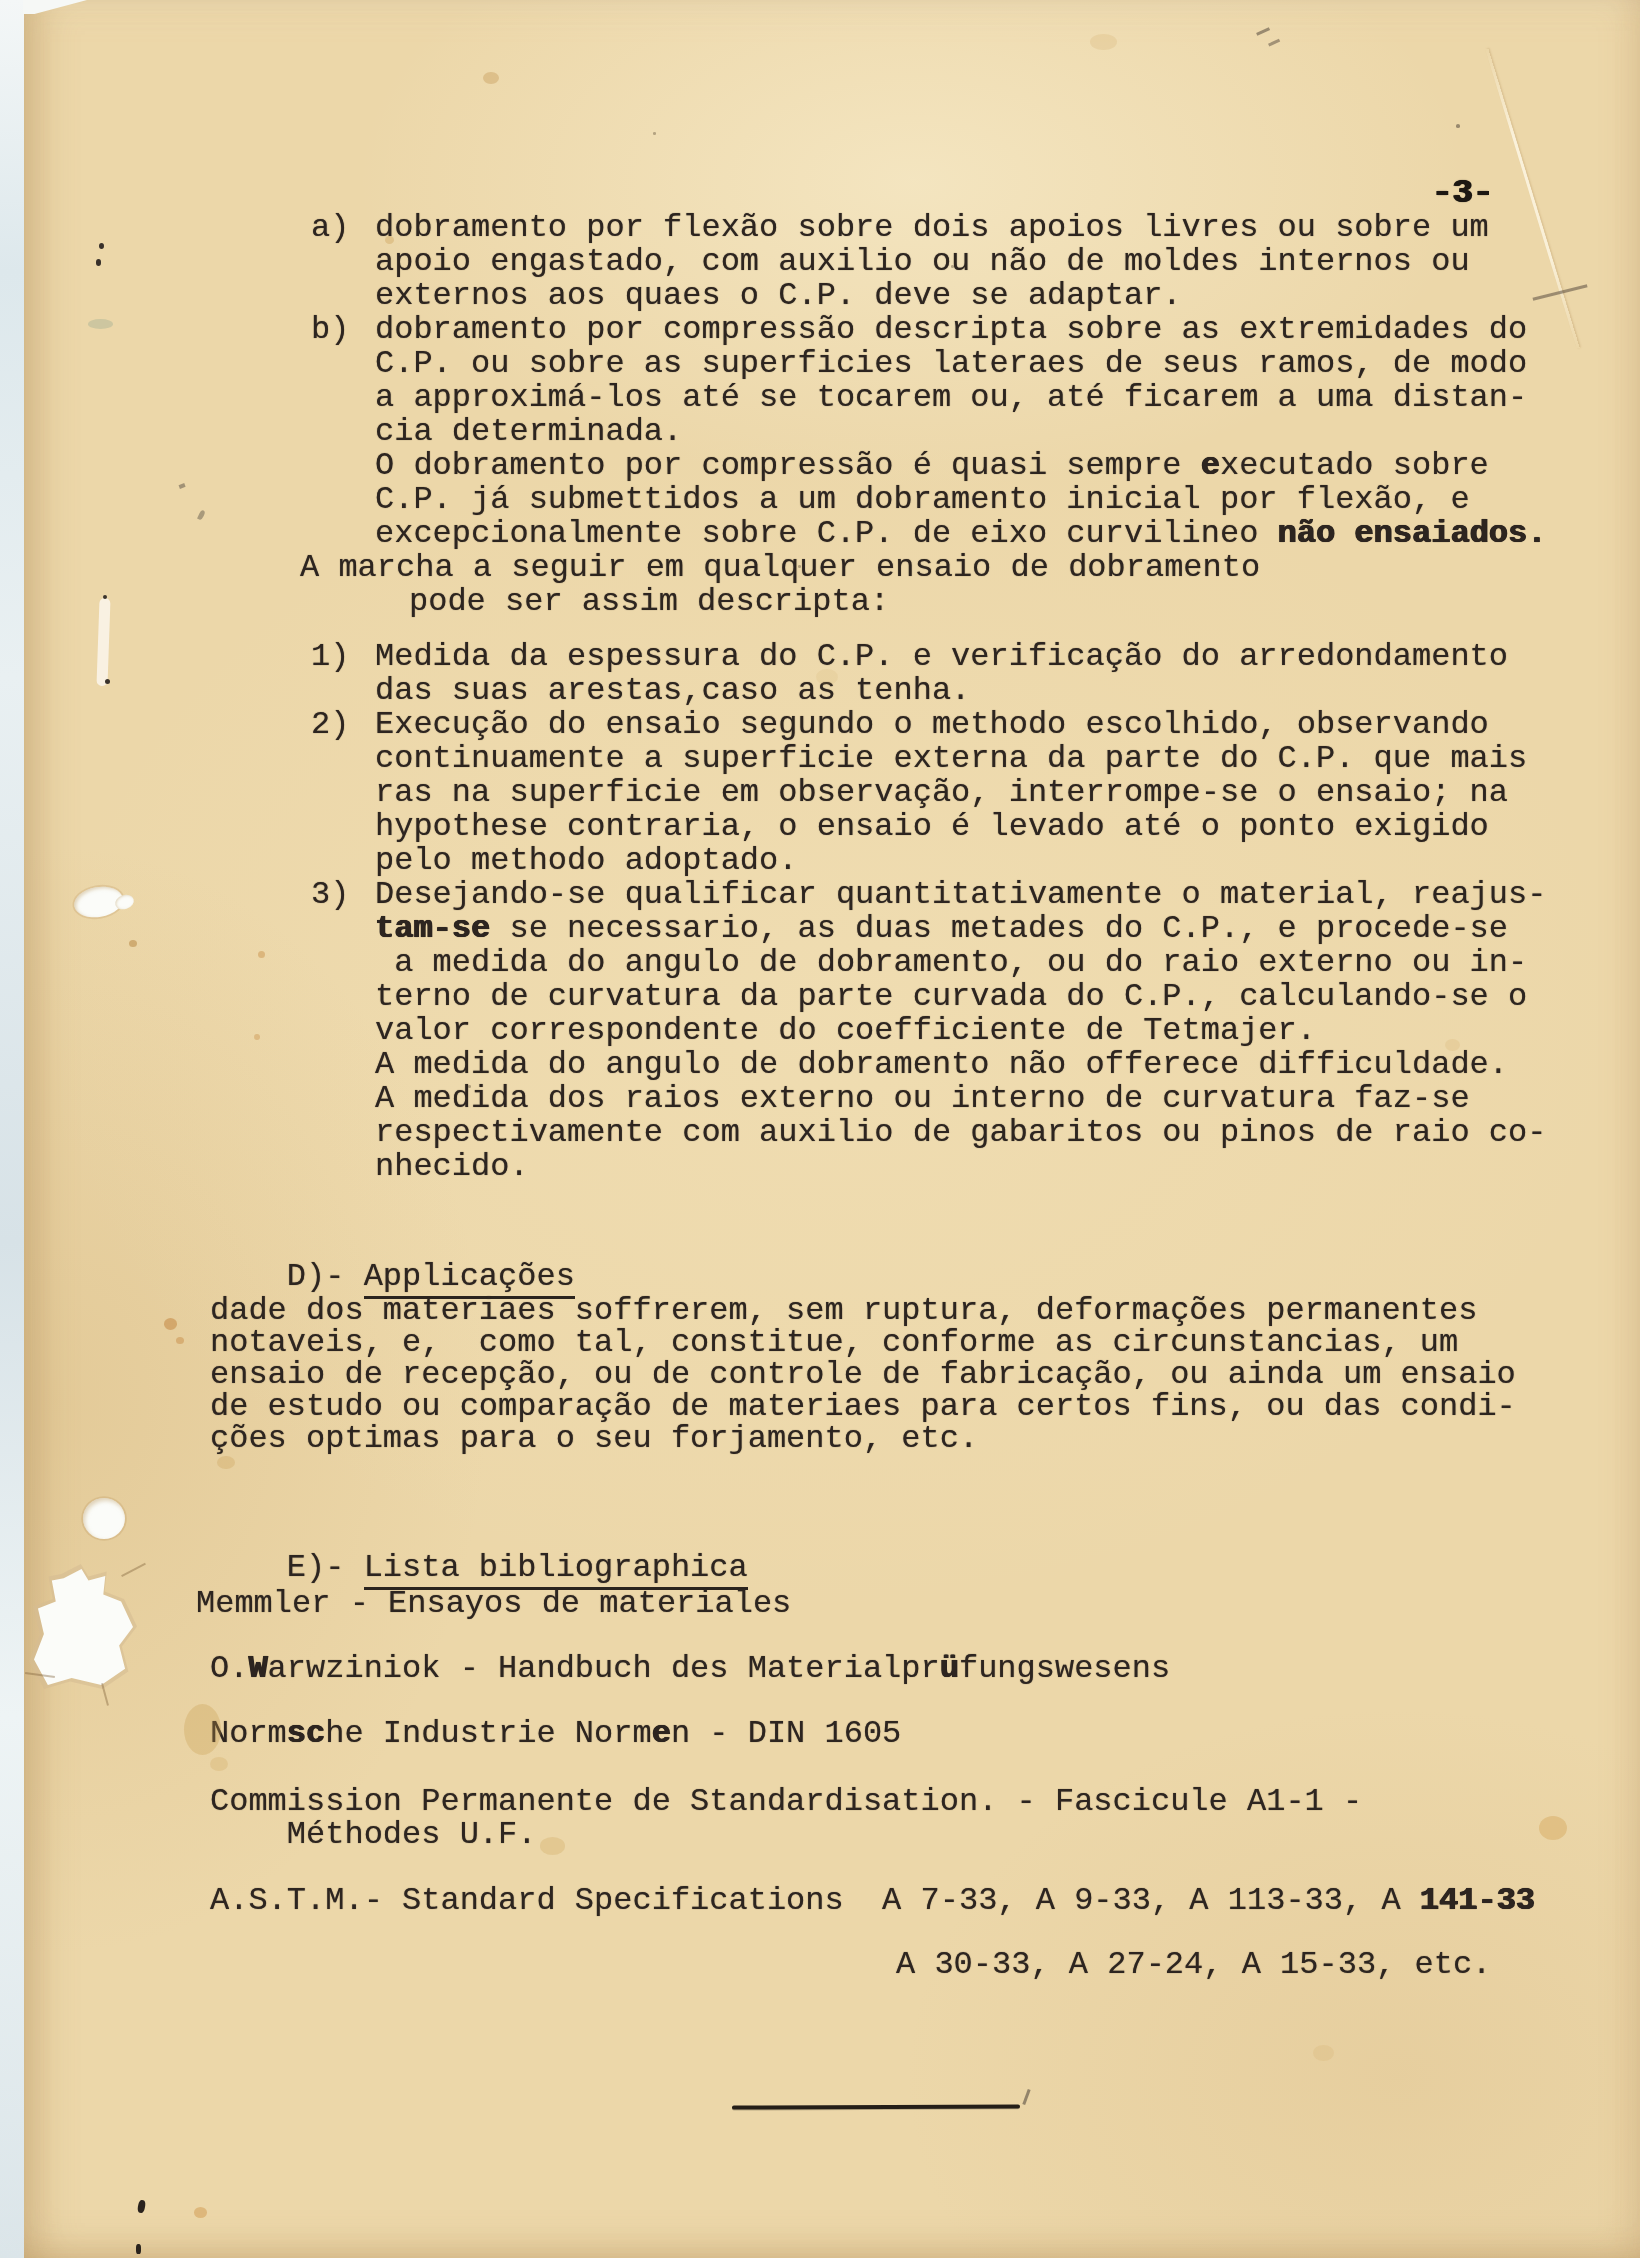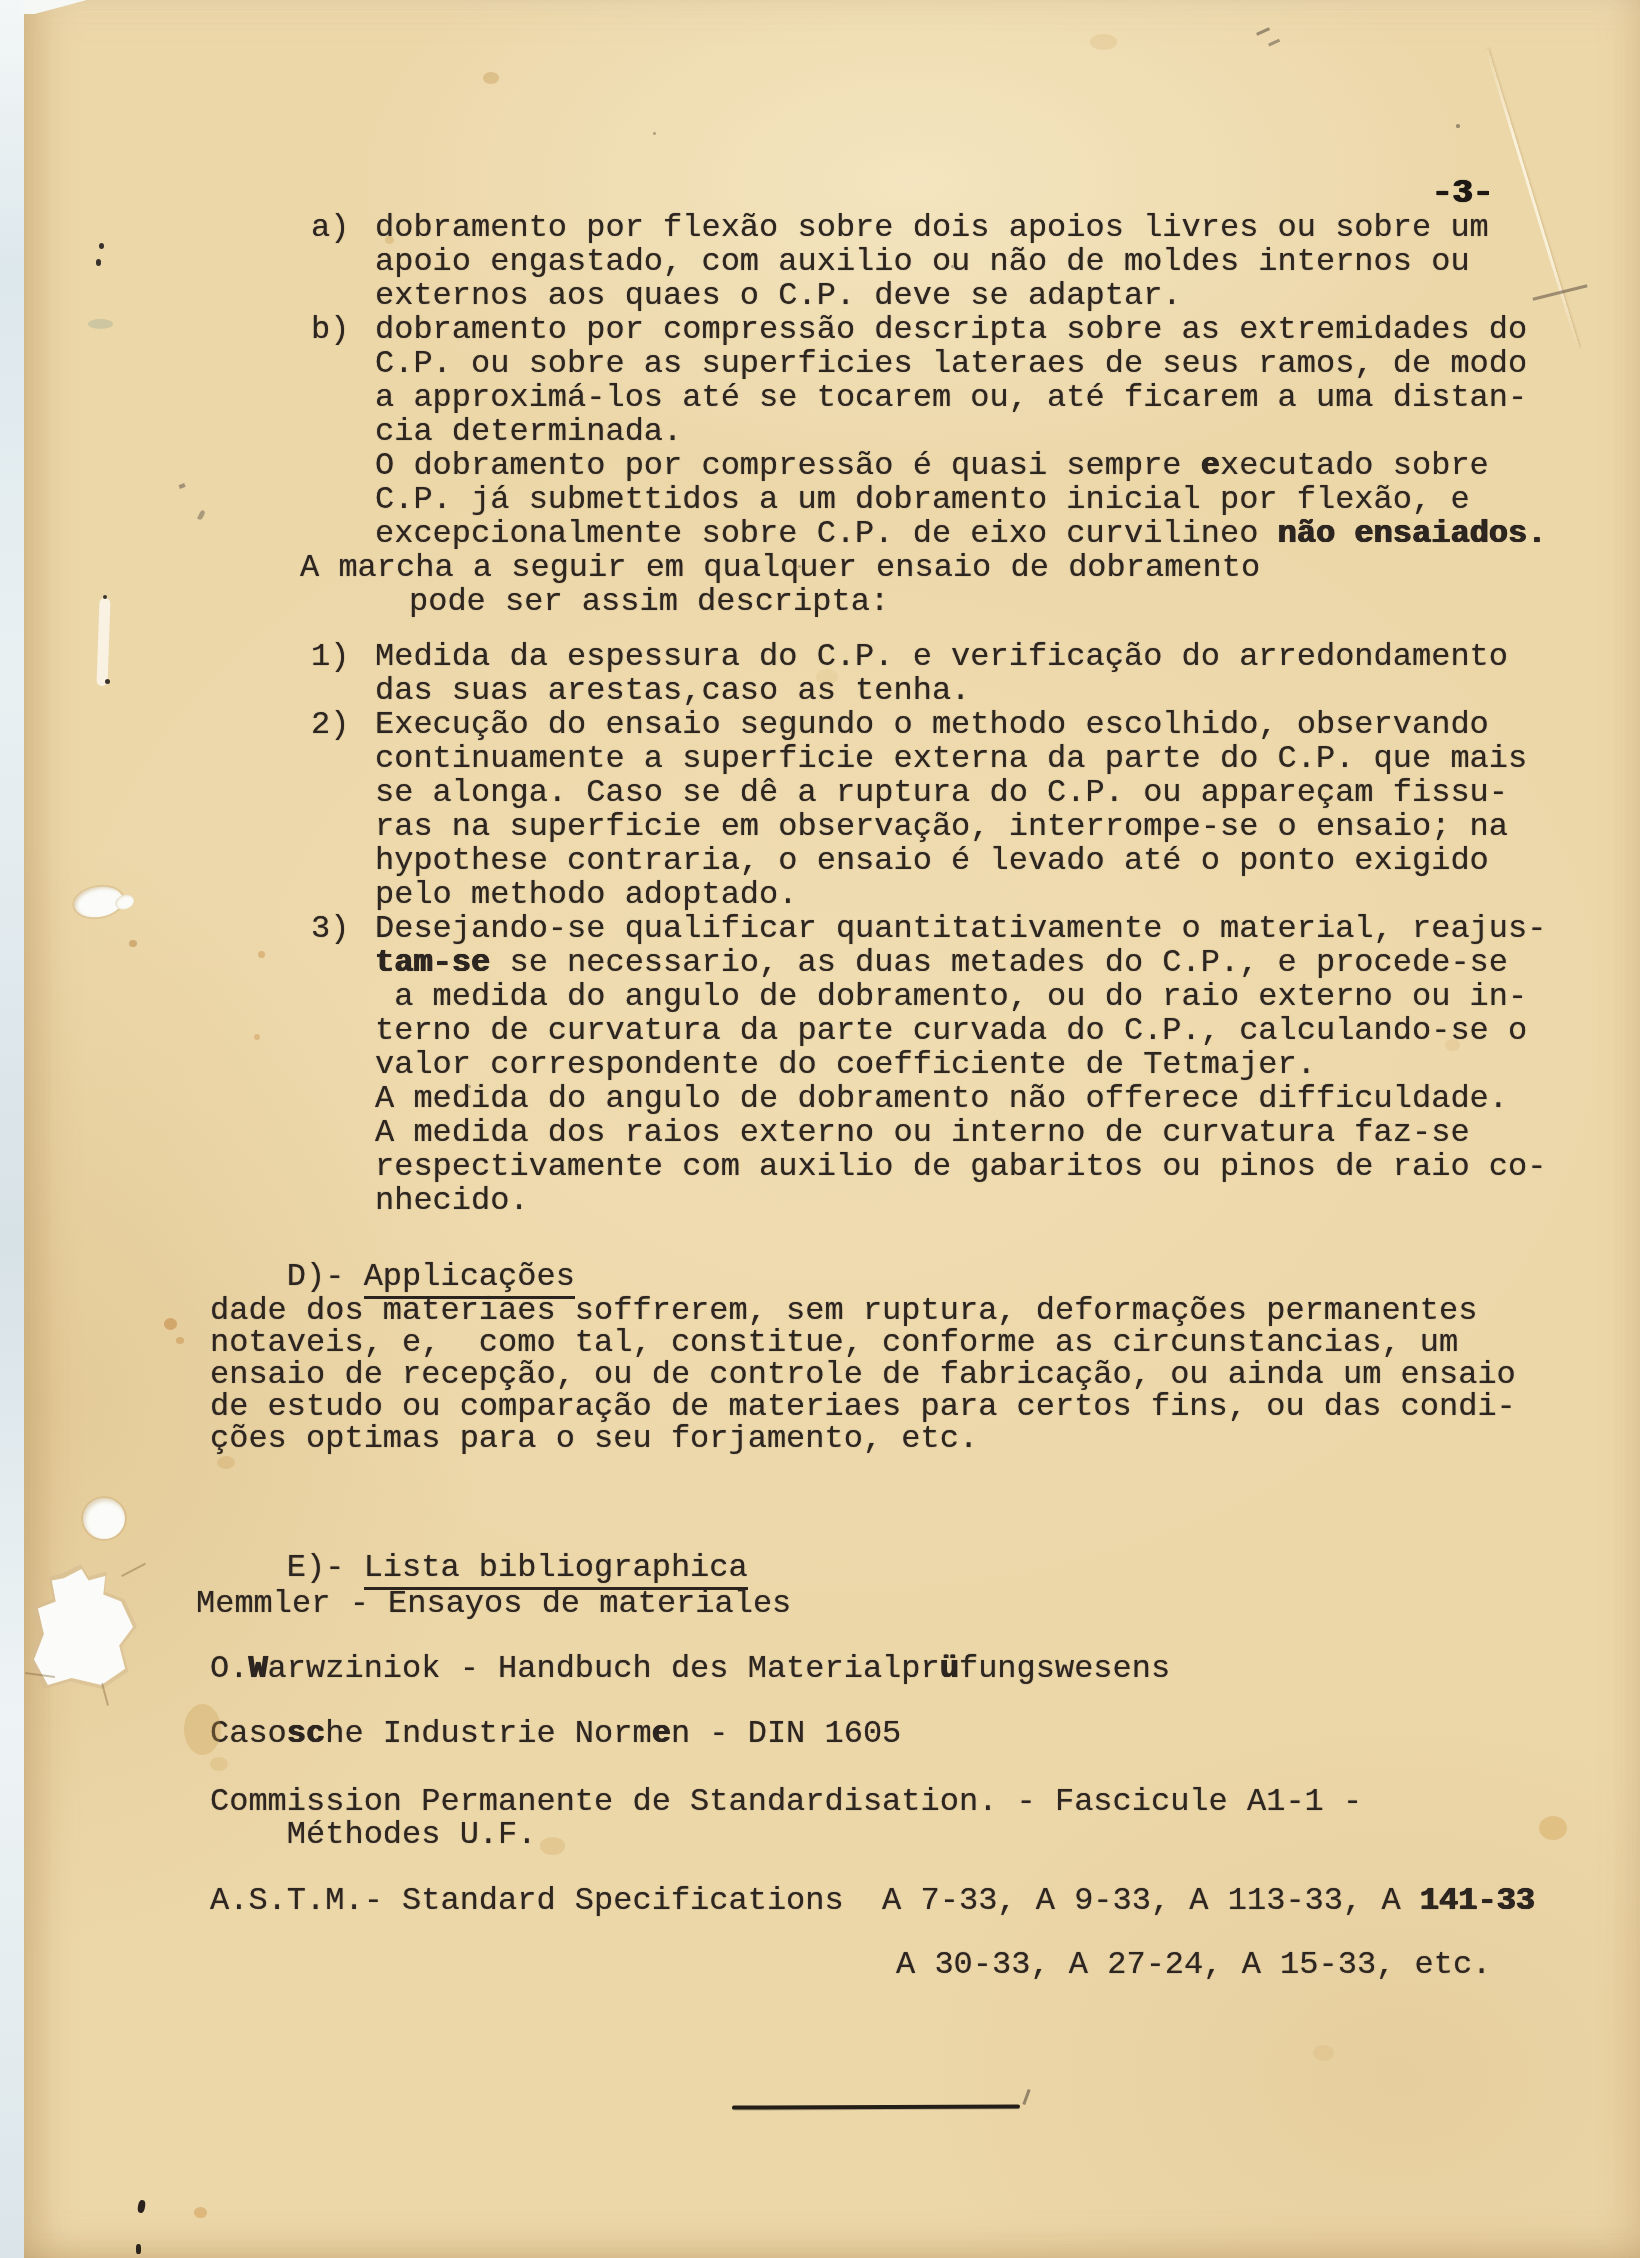--- a/index.html
+++ b/index.html
@@ -124,21 +124,20 @@
       <div class="lines">
           <div class="line"><span>Medida da espessura do C.P. e verificação do arredondamento</span></div>
           <div class="line"><span>das suas arestas,caso as tenha.</span></div>
         </div>
     </div>
     <div class="hang">
       <span class="lbl">2)</span>
       <div class="lines">
           <div class="line"><span>Execução do ensaio segundo o methodo escolhido, observando</span></div>
           <div class="line"><span>continuamente a superficie externa da parte do C.P. que mais</span></div>
-          <div class="line"><span>se alonga. Caso se dê a ruptura do C.P. ou appareçam fissu-</span></div>
           <div class="line"><span>ras na superficie em observação, interrompe-se o ensaio; na</span></div>
           <div class="line"><span>hypothese contraria, o ensaio é levado até o ponto exigido</span></div>
           <div class="line"><span>pelo methodo adoptado.</span></div>
         </div>
     </div>
     <div class="hang">
       <span class="lbl">3)</span>
       <div class="lines">
           <div class="line"><span>Desejando-se qualificar quantitativamente o material, reajus-</span></div>
           <div class="line"><span class="bd">tam-se</span><span> se necessario, as duas metades do C.P., e procede-se</span></div>
@@ -169,21 +168,21 @@
     <span>E)- </span><span class="utitle">Lista bibliographica</span>
   </div>
 
   <div class="tx bib0">
       <div class="line"><span>Memmler - Ensayos de materiales</span></div>
     </div>
   <div class="tx bib1">
       <div class="line"><span>O.</span><span class="bd">W</span><span>arwziniok - Handbuch des Materialpr</span><span class="bd">ü</span><span>fungswesens</span></div>
     </div>
   <div class="tx bib2">
-      <div class="line"><span>Caso</span><span class="bd">sc</span><span>he Industrie Norm</span><span class="bd">e</span><span>n - DIN 1605</span></div>
+      <div class="line"><span>Norm</span><span class="bd">sc</span><span>he Industrie Norm</span><span class="bd">e</span><span>n - DIN 1605</span></div>
     </div>
   <div class="tx commission">
       <div class="line"><span>Commission Permanente de Standardisation. - Fascicule A1-1 -</span></div>
       <div class="line"><span>    Méthodes U.F.</span></div>
     </div>
   <div class="tx astm1">
       <div class="line"><span>A.S.T.M.- Standard Specifications  A 7-33, A 9-33, A 113-33, A </span><span class="bd">141-33</span></div>
     </div>
   <div class="tx astm2 line">A 30-33, A 27-24, A 15-33, etc.</div>
 

